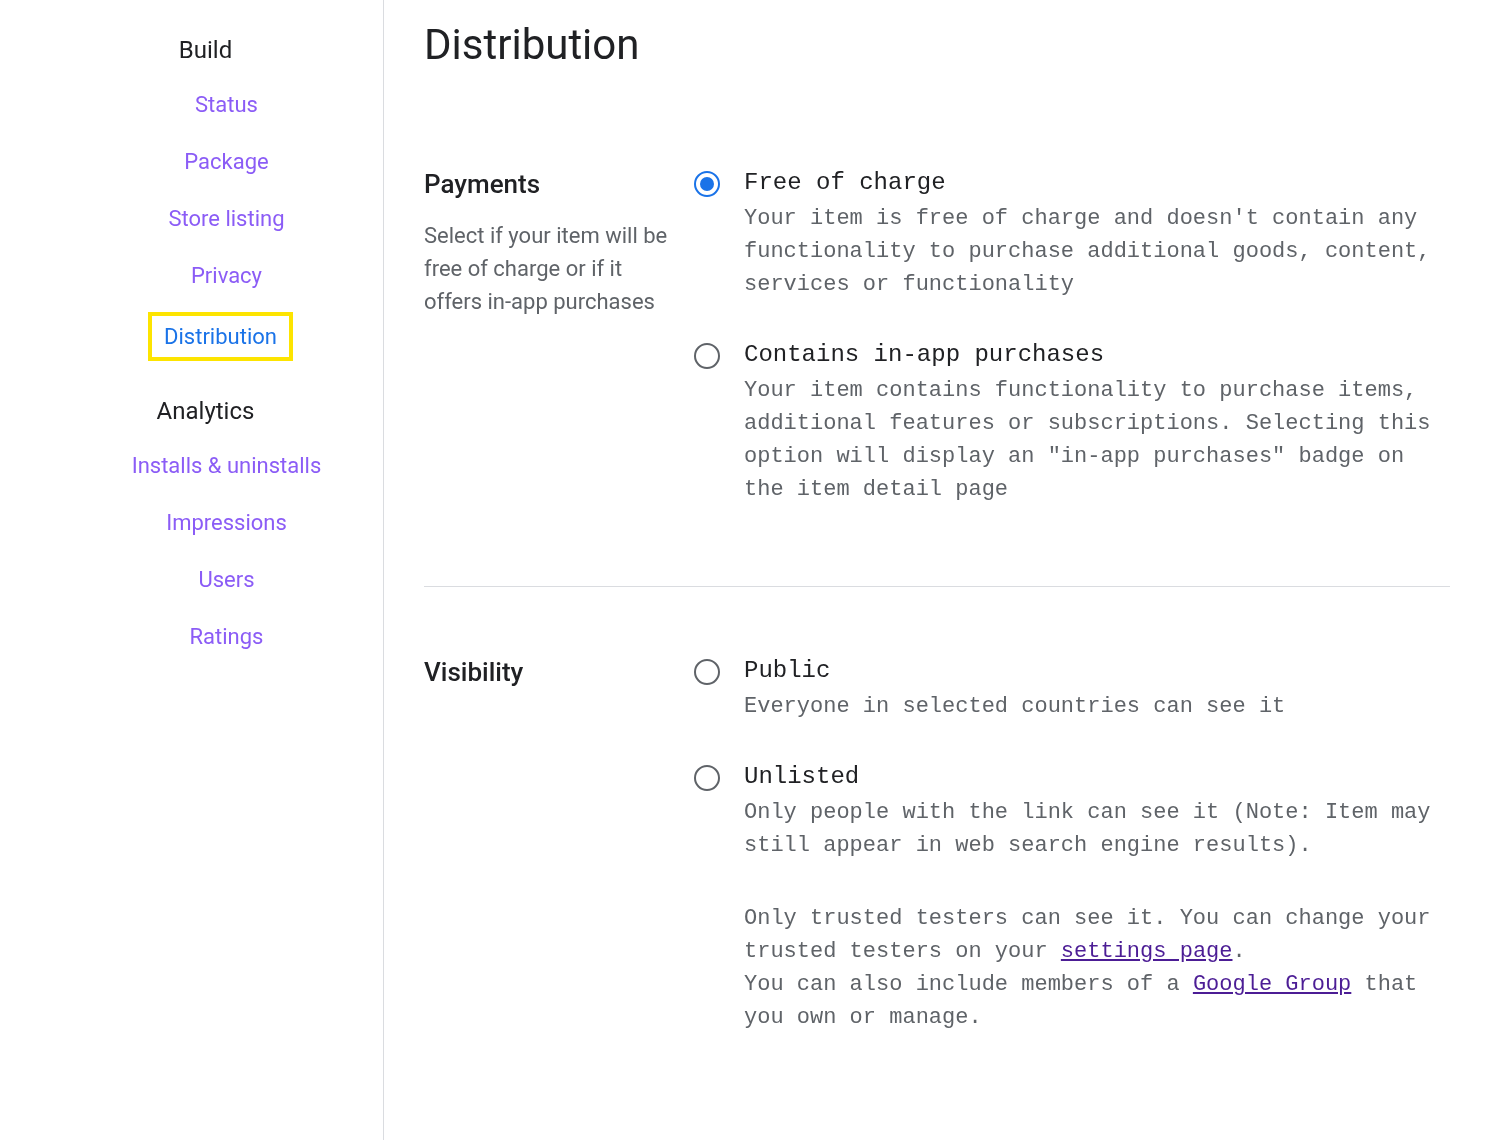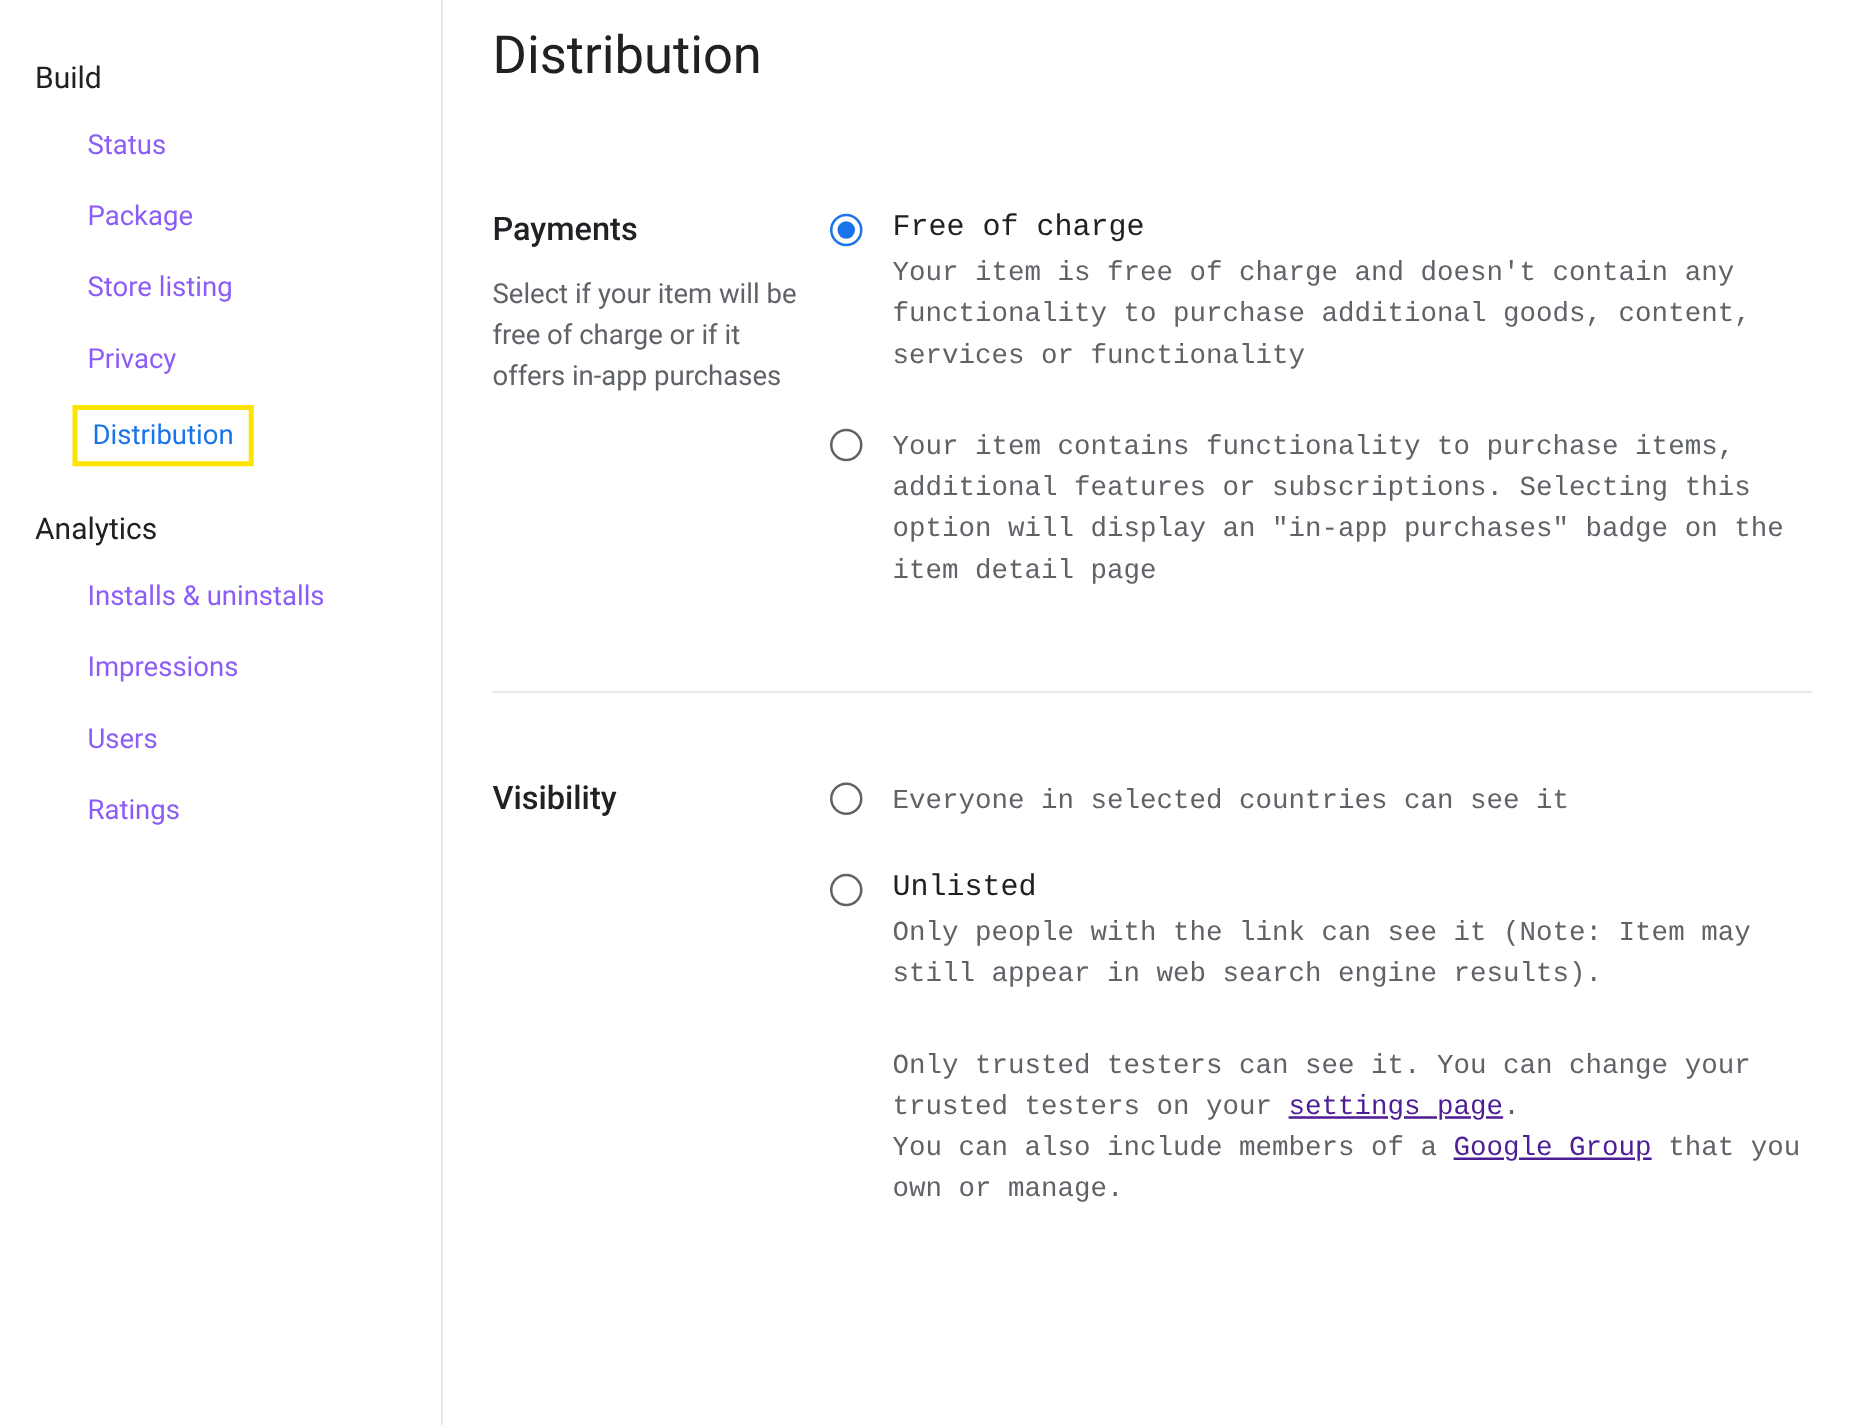--- a/index.html
+++ b/index.html
@@ -9,24 +9,25 @@
     }
     body {
       font-family: 'Google Sans', Roboto, Arial, sans-serif;
       color: #202124;
       background: #fff;
       display: flex;
       width: 1490px;
       height: 1140px;
     }
     .sidebar {
-      width: 354px;
-      padding: 36px 0 0 0;
+      width: 384px;
+      padding: 24px 0 0 0;
       border-right: 1px solid #dadce0;
       flex-shrink: 0;
+      text-align: center;
     }
     .sidebar-section-title {
       font-size: 24px;
       font-weight: 400;
       padding: 12px 0 12px 28px;
       color: #202124;
     }
     .sidebar-item {
       font-size: 22px;
       font-weight: 400;
@@ -186,34 +187,36 @@
       <div class="option">
         <div class="radio selected"></div>
         <div class="option-content">
           <div class="option-label">Free of charge</div>
           <div class="option-desc">Your item is free of charge and doesn't contain any functionality to purchase additional goods, content, services or functionality</div>
         </div>
       </div>
       <div class="option">
         <div class="radio"></div>
         <div class="option-content">
+          <div class="option-label">Contains in-app purchases</div>
           <div class="option-desc">Your item contains functionality to purchase items, additional features or subscriptions. Selecting this option will display an "in-app purchases" badge on the item detail page</div>
         </div>
       </div>
     </div>
   </div>
 
   <div class="section">
     <div class="section-left">
       <div class="section-title">Visibility</div>
     </div>
     <div class="section-right">
       <div class="option">
         <div class="radio"></div>
         <div class="option-content">
+          <div class="option-label">Public</div>
           <div class="option-desc">Everyone in selected countries can see it</div>
         </div>
       </div>
       <div class="option">
         <div class="radio"></div>
         <div class="option-content">
           <div class="option-label">Unlisted</div>
           <div class="option-desc">Only people with the link can see it (Note: Item may still appear in web search engine results).</div>
         </div>
       </div>

